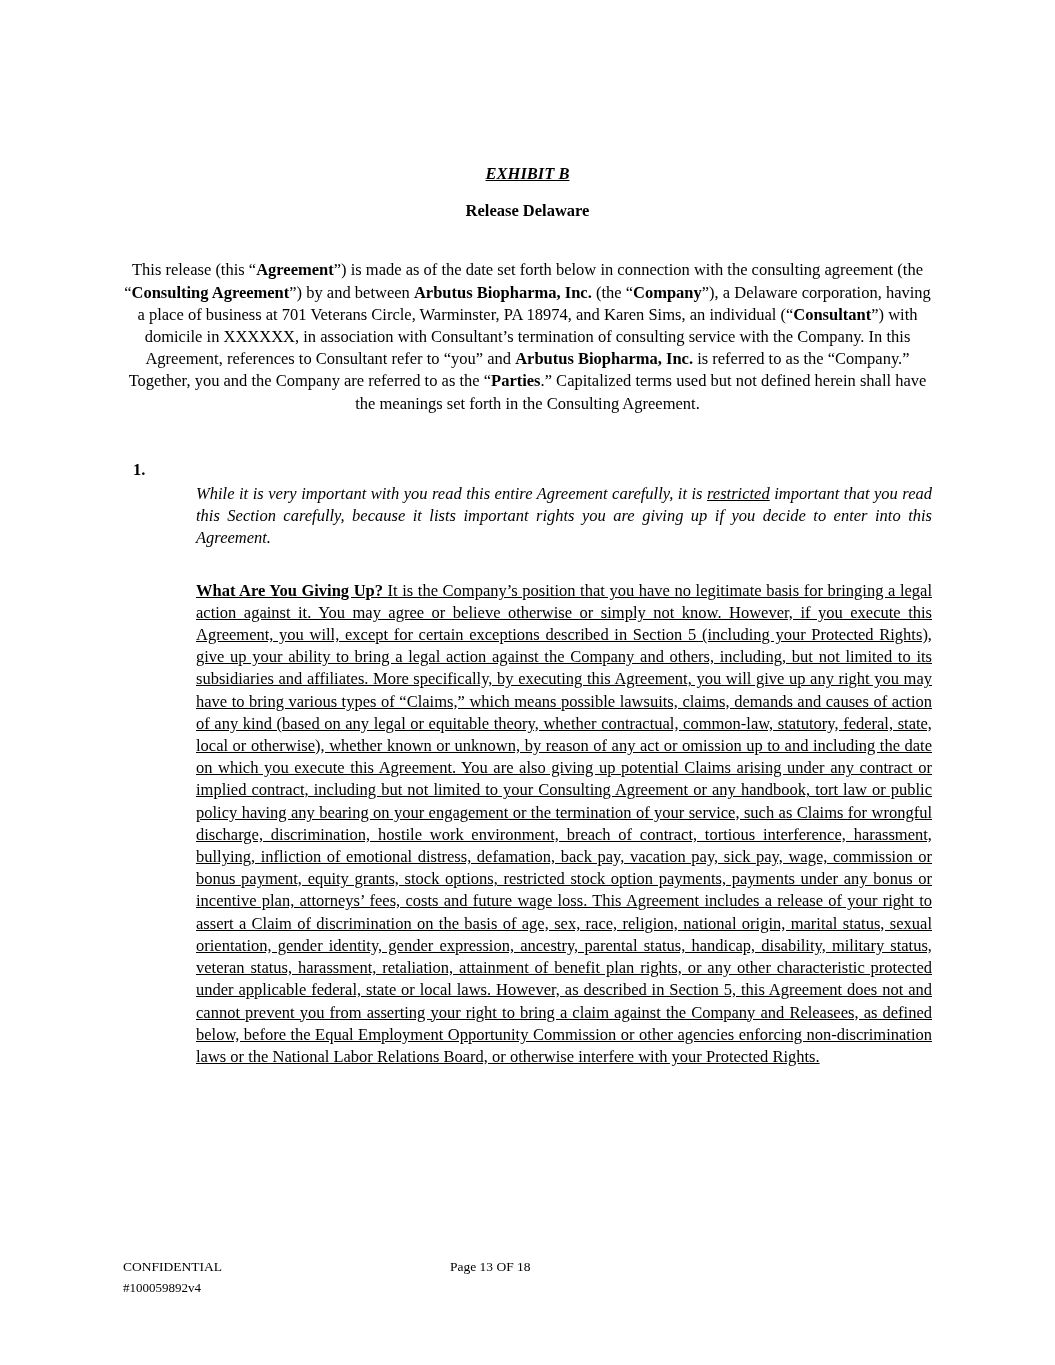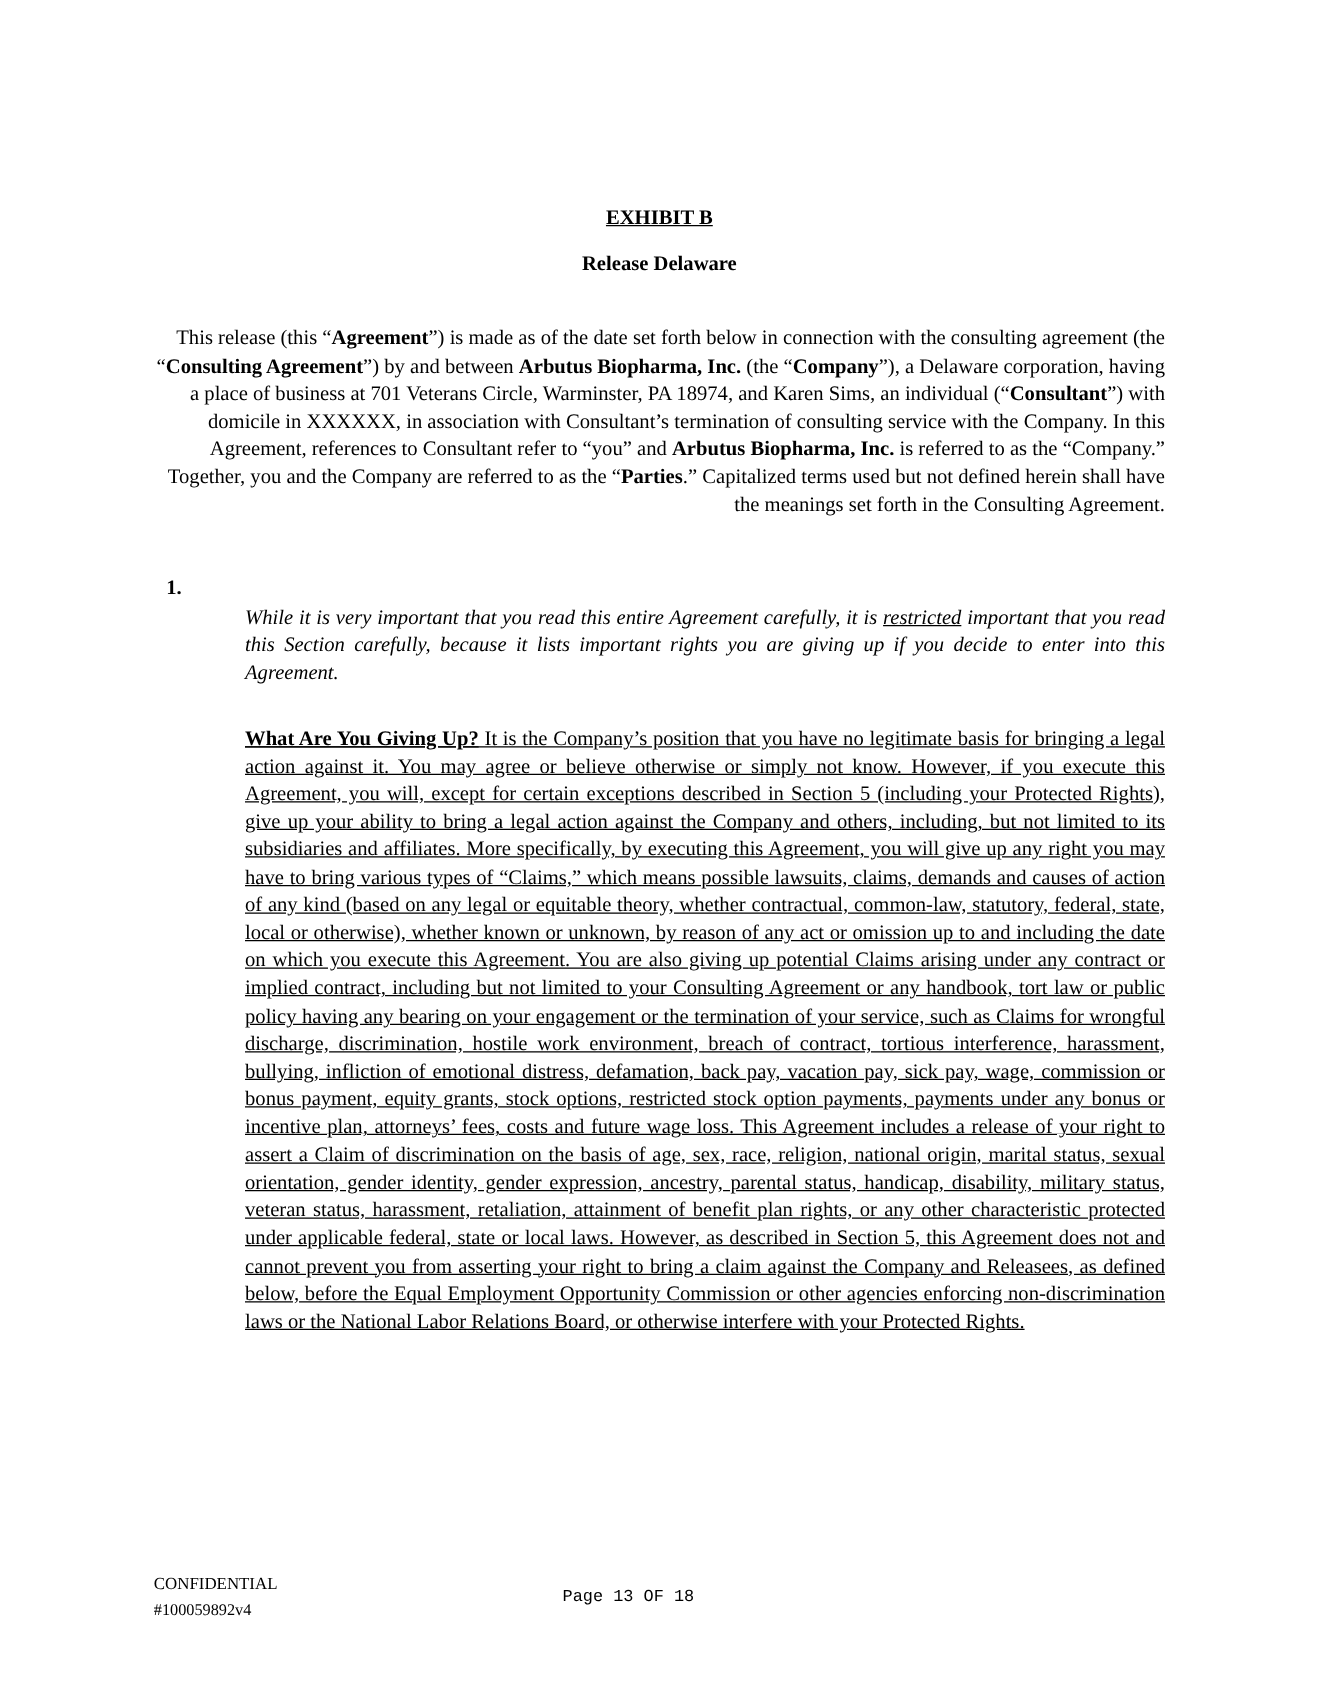--- a/index.html
+++ b/index.html
@@ -22,31 +22,32 @@
     left: 123px;
     top: 163px;
     width: 809px;
     font-size: 16.5px;
     line-height: 22.2px;
   }
   .title {
     text-align: center;
     font-weight: bold;
     font-size: 16.5px;
+    font-style: italic;
   }
   .title span { text-decoration: underline; }
   .subtitle {
     text-align: center;
     font-weight: bold;
     font-size: 16.5px;
     margin-top: 15px;
   }
   .intro {
     margin-top: 37px;
-    text-align: right;
+    text-align: center;
   }
   .section { margin-top: 44px; }
   .sec-row {
     display: flex;
     font-weight: bold;
   }
   .sec-num {
     width: 73px;
     padding-left: 10px;
     flex: 0 0 73px;
@@ -70,22 +71,21 @@
     left: 123px;
     top: 1258px;
     width: 809px;
     font-size: 13.5px;
     line-height: 17px;
   }
   .footer-row { position: relative; height: 17px; }
   .footer-page {
     position: absolute;
     left: 327px;
-    top: 12px;
-    font-family: Liberation Mono, monospace;
+    top: 0;
   }
   .doc-id {
     font-size: 13px;
     margin-top: 4px;
   }
 </style>
 </head>
 <body>
 
 <div class="page">
@@ -98,21 +98,21 @@
 
     <div class="subtitle">Release Delaware</div>
 
     <p class="intro"><span>This release (this “</span><span class="b">Agreement</span><span>”) is made as of the date set forth below in connection with the consulting agreement (the “</span><span class="b">Consulting Agreement</span><span>”) by and between </span><span class="b">Arbutus Biopharma, Inc.</span><span> (the “</span><span class="b">Company</span><span>”), a Delaware corporation, having a place of business at 701 Veterans Circle, Warminster, PA 18974, and Karen Sims, an individual (“</span><span class="b">Consultant</span><span>”) with domicile in XXXXXX, in association with Consultant’s termination of consulting service with the Company. In this Agreement, references to Consultant refer to “you” and </span><span class="b">Arbutus Biopharma, Inc.</span><span> is referred to as the “Company.” Together, you and the Company are referred to as the “</span><span class="b">Parties</span><span>.” Capitalized terms used but not defined herein shall have the meanings set forth in the Consulting Agreement.</span></p>
 
     <div class="section">
       <div class="sec-row">
         <span class="sec-num">1.</span>
       </div>
 
-      <p class="sec-intro indent"><span class="i">While it is very important that you read this entire Agreement carefully, it is </span><span class="i u">restricted</span><span class="i"> important that you read this Section carefully, because it lists important rights you are giving up if you decide to enter into this Agreement.</span></p>
+      <p class="sec-intro indent"><span class="i">While it is very important with you read this entire Agreement carefully, it is </span><span class="i u">restricted</span><span class="i"> important that you read this Section carefully, because it lists important rights you are giving up if you decide to enter into this Agreement.</span></p>
 
       <p class="sec-body indent"><span class="b u">What Are You Giving Up?</span><span> It is the Company’s position that you have no legitimate basis for bringing a legal action against it. You may agree or believe otherwise or simply not know. However, if you execute this Agreement, you will, except for certain exceptions described in Section 5 (including your Protected Rights), give up your ability to bring a legal action against the Company and others, including, but not limited to its subsidiaries and affiliates. More specifically, by executing this Agreement, you will give up any right you may have to bring various types of “Claims,” which means possible lawsuits, claims, demands and causes of action of any kind (based on any legal or equitable theory, whether contractual, common-law, statutory, federal, state, local or otherwise), whether known or unknown, by reason of any act or omission up to and including the date on which you execute this Agreement. You are also giving up potential Claims arising under any contract or implied contract, including but not limited to your Consulting Agreement or any handbook, tort law or public policy having any bearing on your engagement or the termination of your service, such as Claims for wrongful discharge, discrimination, hostile work environment, breach of contract, tortious interference, harassment, bullying, infliction of emotional distress, defamation, back pay, vacation pay, sick pay, wage, commission or bonus payment, equity grants, stock options, restricted stock option payments, payments under any bonus or incentive plan, attorneys’ fees, costs and future wage loss. This Agreement includes a release of your right to assert a Claim of discrimination on the basis of age, sex, race, religion, national origin, marital status, sexual orientation, gender identity, gender expression, ancestry, parental status, handicap, disability, military status, veteran status, harassment, retaliation, attainment of benefit plan rights, or any other characteristic protected under applicable federal, state or local laws. However, as described in Section 5, this Agreement does not and cannot prevent you from asserting your right to bring a claim against the Company and Releasees, as defined below, before the Equal Employment Opportunity Commission or other agencies enforcing non-discrimination laws or the National Labor Relations Board, or otherwise interfere with your Protected Rights.</span></p>
     </div>
 
   </div>
 
   <div class="footer">
     <div class="footer-row">
       <span>CONFIDENTIAL</span>
       <span class="footer-page">Page 13 OF 18</span>

